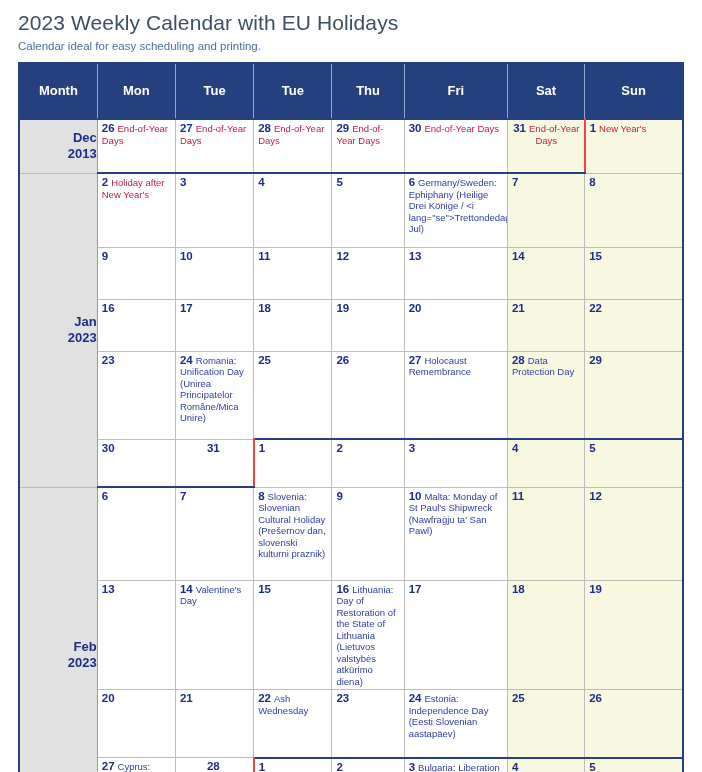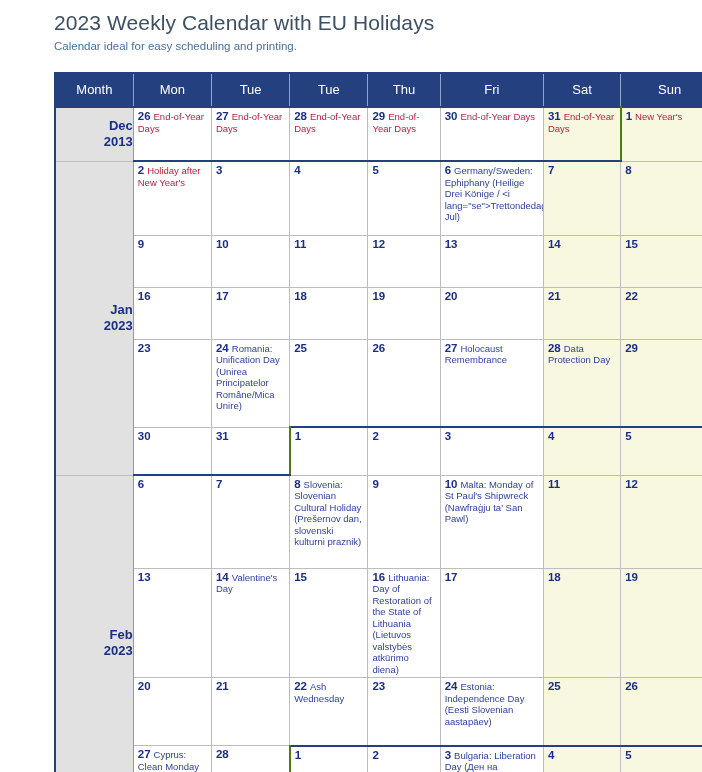--- a/index.html
+++ b/index.html
@@ -14,60 +14,59 @@
     font-family: "Liberation Sans", sans-serif;
     -webkit-font-smoothing: antialiased;
   }
 
   .page {
     position: relative;
     width: 604px;
     height: 772px;
     box-sizing: border-box;
     padding: 0 18px;
-    margin-left: 36px;
   }
 
   
   .title {
     margin: 0;
     padding-top: 10px;
     font-size: 21px;
     font-weight: normal;
     line-height: 26px;
     color: #3c4f63;
     letter-spacing: 0.1px;
   }
   .subtitle {
     margin: 0;
     padding-top: 3px;
-    padding-bottom: 19px;
+    padding-bottom: 9px;
     font-size: 11.5px;
     line-height: 14px;
     color: #4a6f9c;
   }
 
   
   .cal {
     border-collapse: collapse;
     table-layout: fixed;
     width: 666px;
     border: 2px solid #24407f;
   }
 
   .cal th {
     background: #24407f;
     color: #ffffff;
     font-size: 13px;
-    font-weight: normal;
+    font-weight: bold;
     height: 22px;
     line-height: 22px;
     text-align: center;
     border-right: 1px solid #8fa4cf;
-    padding: 5px;
+    padding: 16px;
   }
   .cal th:last-child { border-right: none; }
 
   .cal td {
     vertical-align: top;
     border-right: 1px solid #bdbdbd;
     border-bottom: 1px solid #bdbdbd;
     padding: 3px 3px 2px 4px;
     font-size: 10px;
     line-height: 11.5px;
@@ -89,21 +88,21 @@
     border-right: 1px solid #9a9a9a;
     padding: 0;
   }
 
   
   td.weekend { background: #f8f8e0; }
 
   
   td.blk-top    { border-top: 2px solid #24407f; }
   td.blk-bottom { border-bottom: 2px solid #24407f; }
-  td.blk-right  { border-right: 2px solid #4d7c0f; }
+  td.blk-right  { border-right: 2px solid #ef4444; text-align: center; }
 
   .daynum {
     font-weight: bold;
     font-size: 11.5px;
     color: #1b2d87;
     margin-right: 3px;
   }
   .ev {
     font-size: 9.5px;
     color: #2d3fa0;

